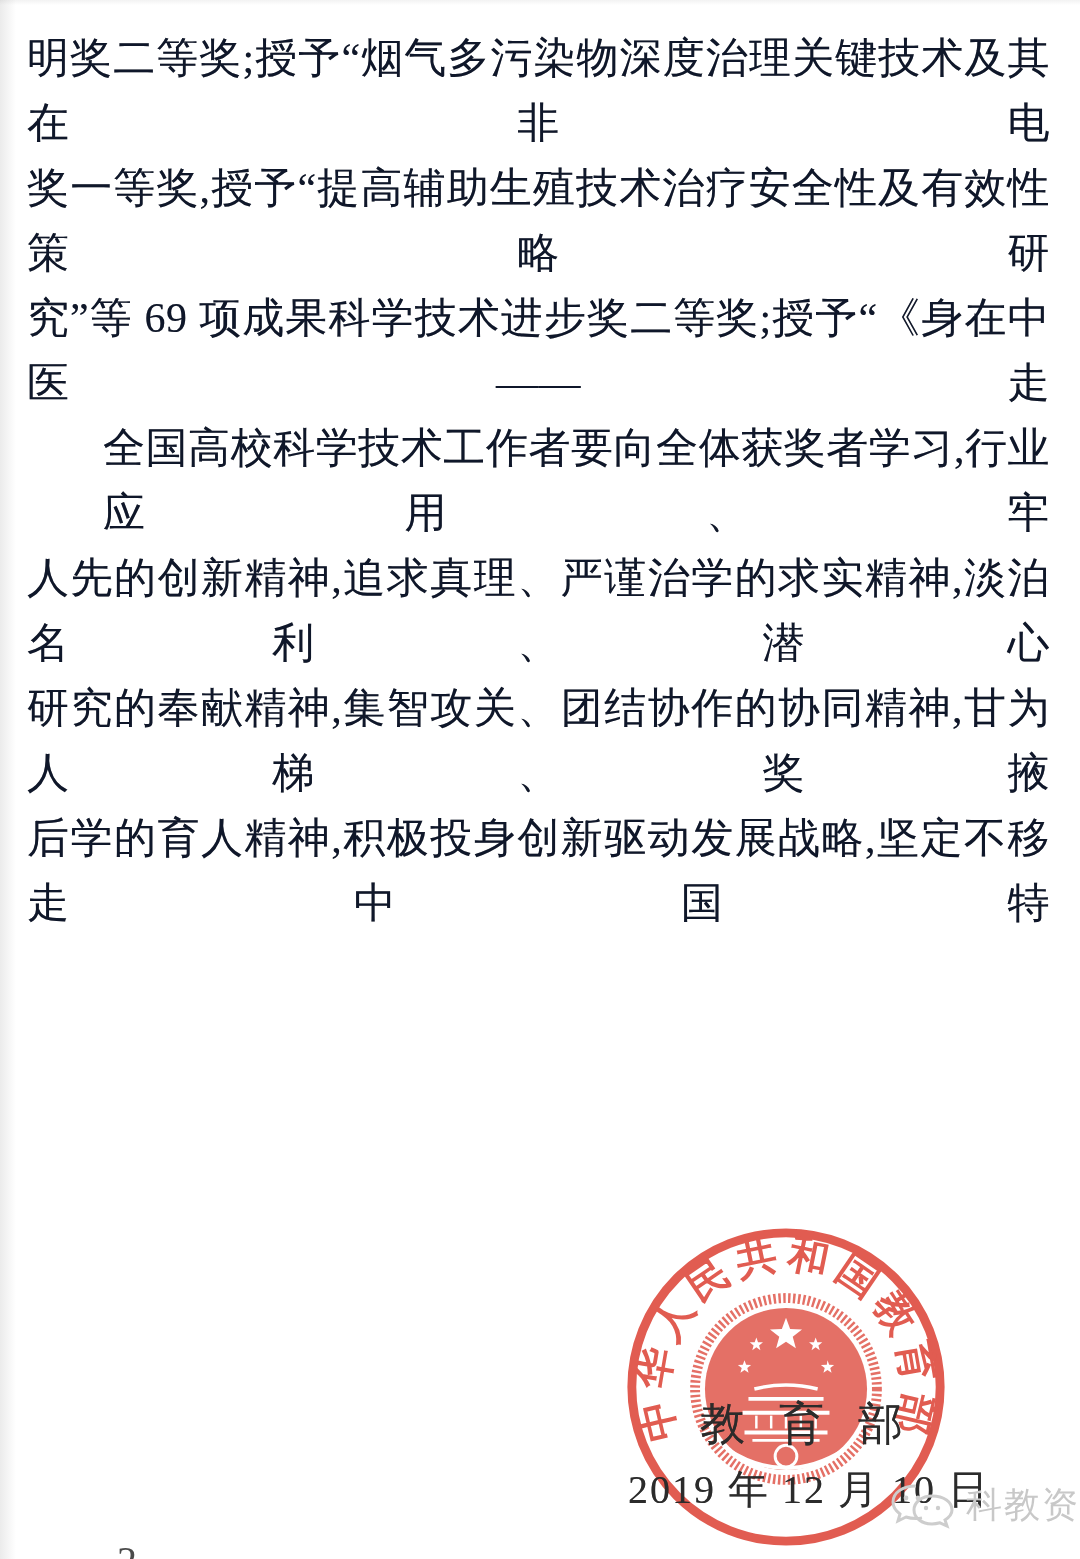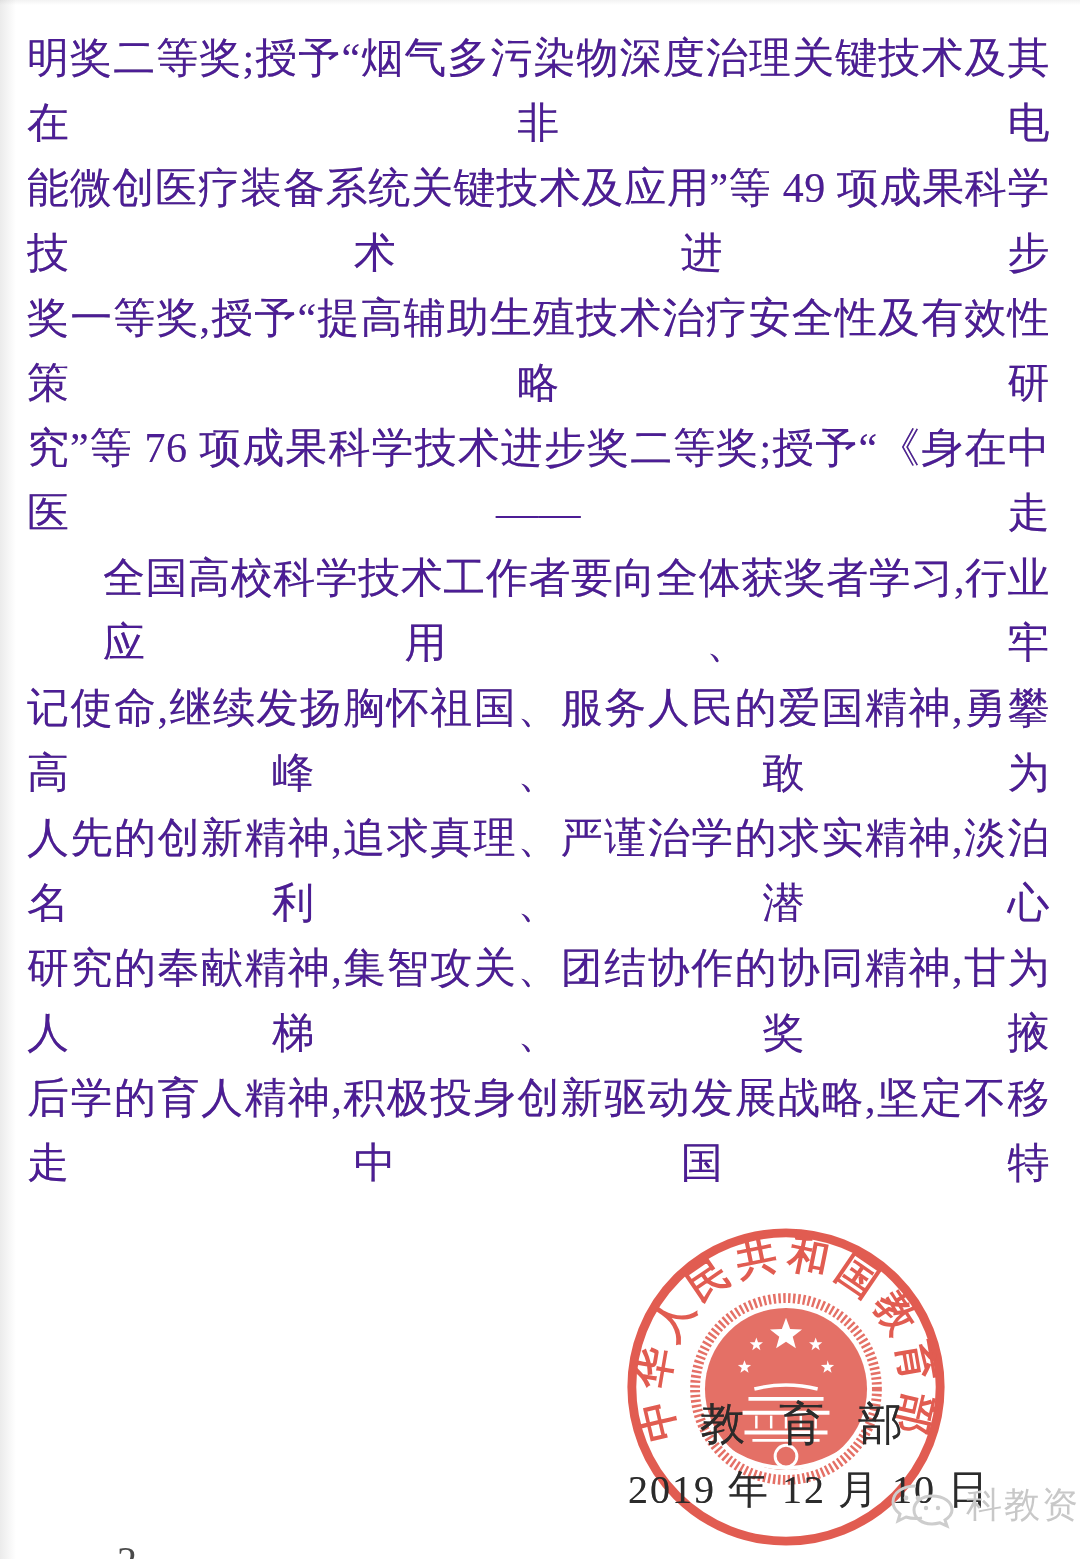--- a/index.html
+++ b/index.html
@@ -23,21 +23,21 @@
   .doc{
     position:absolute;left:27px;top:26px;width:1023px;
     color:#4a4a4a;
   }
   .line{
     font-size:42px;
     line-height:65px;
     letter-spacing:.5px;
     text-align:justify;
     text-align-last:left;
-    color:#4c1d95;
+    color:#0f172a;
     text-shadow:0 0 .6px rgba(70,70,70,.55);
   }
   .fill{text-align-last:justify;}
   .indent{padding-left:76px;}
   .seal-svg{
     position:absolute;left:618px;top:1219px;width:336px;height:336px;
     opacity:.92;
   }
   .agency{
     position:absolute;left:700px;top:1394px;
@@ -71,25 +71,23 @@
 </head>
 <body>
 
 <div class="page">
 
   <div class="edge-shade-left"></div>
   <div class="edge-shade-top"></div>
 
   <div class="doc">
       <div class="line fill">明奖二等奖;授予“烟气多污染物深度治理关键技术及其在非电</div>
-      <div class="line fill">能微创医疗装备系统关键技术及应用”等 49 项成果科学技术进步</div>
       <div class="line fill">奖一等奖,授予“提高辅助生殖技术治疗安全性及有效性策略研</div>
-      <div class="line fill">究”等 76 项成果科学技术进步奖二等奖;授予“《身在中医——走</div>
+      <div class="line fill">究”等 69 项成果科学技术进步奖二等奖;授予“《身在中医——走</div>
       <div class="line fill indent">全国高校科学技术工作者要向全体获奖者学习,行业应用、牢</div>
-      <div class="line fill">记使命,继续发扬胸怀祖国、服务人民的爱国精神,勇攀高峰、敢为</div>
       <div class="line fill">人先的创新精神,追求真理、严谨治学的求实精神,淡泊名利、潜心</div>
       <div class="line fill">研究的奉献精神,集智攻关、团结协作的协同精神,甘为人梯、奖掖</div>
       <div class="line fill">后学的育人精神,积极投身创新驱动发展战略,坚定不移走中国特</div>
     </div>
 
   <svg class="seal-svg" viewBox="0 0 340 340">
 
     <circle cx="170" cy="170" r="156" fill="none" stroke="#df4f43" stroke-width="9"></circle>
 
     <path id="sealArc" d="M 66 230 A 120 120 0 1 1 274 230" fill="none"></path>

